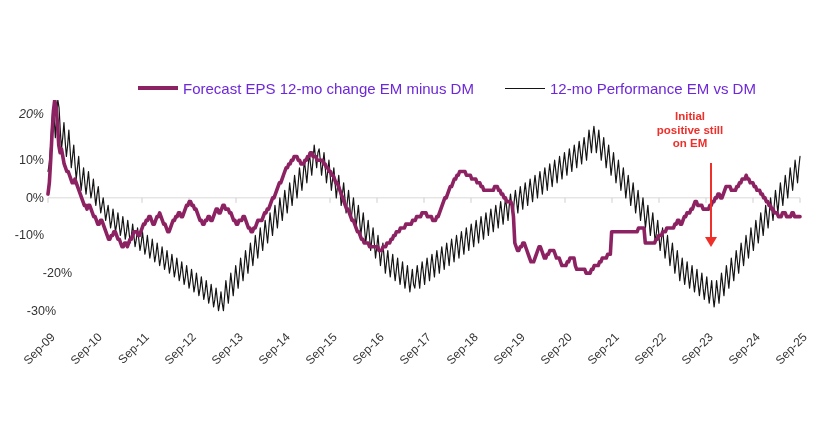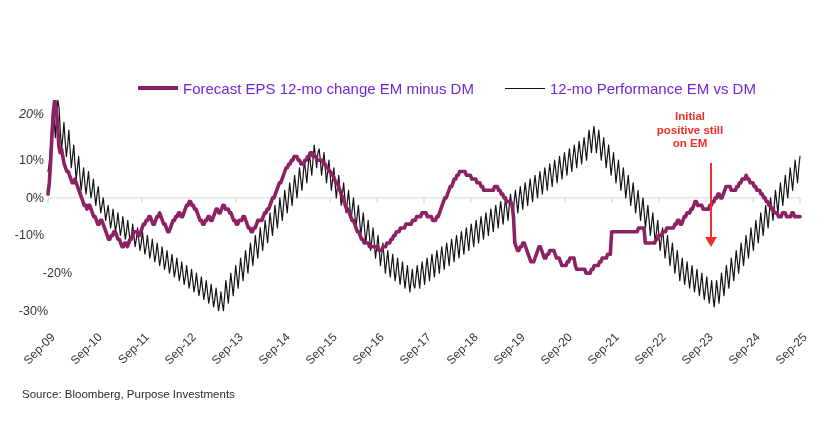--- a/index.html
+++ b/index.html
@@ -120,21 +120,21 @@
       <span class="legend-label">12-mo Performance EM vs DM</span>
     </div>
   </div>
 
   <div id="ytick-layer">
       <div class="ytick" style="left: 0px; top: 114px; font-style: italic;">20%</div>
       <div class="ytick" style="left: 0px; top: 160.203px;">10%</div>
       <div class="ytick" style="left: 0px; top: 197.831px;">0%</div>
       <div class="ytick" style="left: 0px; top: 235.458px;">-10%</div>
       <div class="ytick" style="left: 0px; top: 273.085px; margin-left: 28px;">-20%</div>
-      <div class="ytick" style="left: 4px; top: 310.712px;">-30%</div>
+      <div class="ytick" style="left: 12px; top: 310.712px;">-30%</div>
     </div>
   <div id="xtick-layer">
       <div class="xtick" style="left: -72px; top: 330px; width: 120px;">Sep-09</div>
       <div class="xtick" style="left: -25px; top: 330px; width: 120px;">Sep-10</div>
       <div class="xtick" style="left: 22px; top: 330px; width: 120px;">Sep-11</div>
       <div class="xtick" style="left: 69px; top: 330px; width: 120px;">Sep-12</div>
       <div class="xtick" style="left: 116px; top: 330px; width: 120px;">Sep-13</div>
       <div class="xtick" style="left: 163px; top: 330px; width: 120px;">Sep-14</div>
       <div class="xtick" style="left: 210px; top: 330px; width: 120px;">Sep-15</div>
       <div class="xtick" style="left: 257px; top: 330px; width: 120px;">Sep-16</div>
@@ -180,15 +180,14 @@
       <line x1="711" y1="163" x2="711" y2="238" stroke="#ee2f2a" stroke-width="2"></line>
       <polygon points="705,237 717,237 711,247" fill="#ee2f2a"></polygon>
     </svg>
 
   <div class="annotation">
     <div>Initial</div>
     <div>positive still</div>
     <div>on EM</div>
   </div>
 
-  <div class="source">Source: Bloomberg, Purpose Investments</div>
 
 </div>
 
 </body></html>

